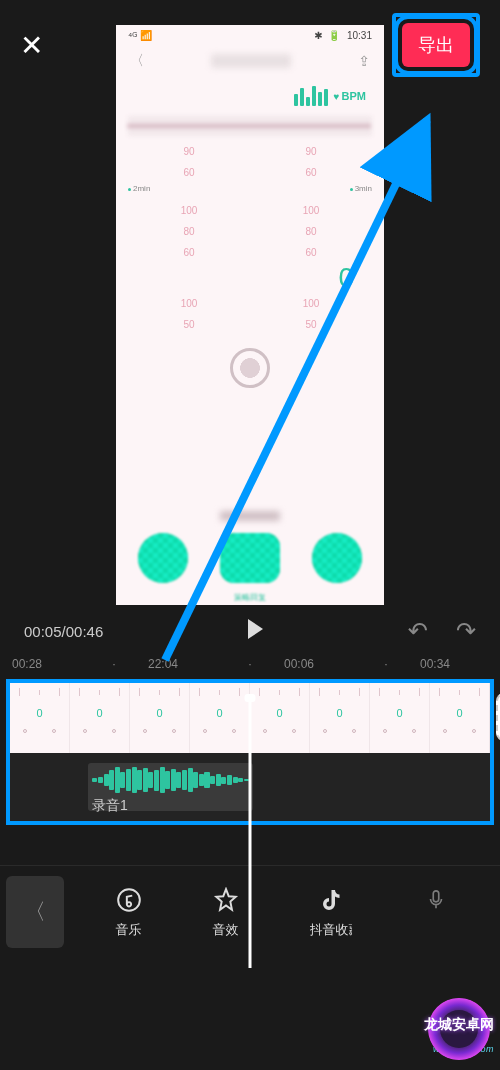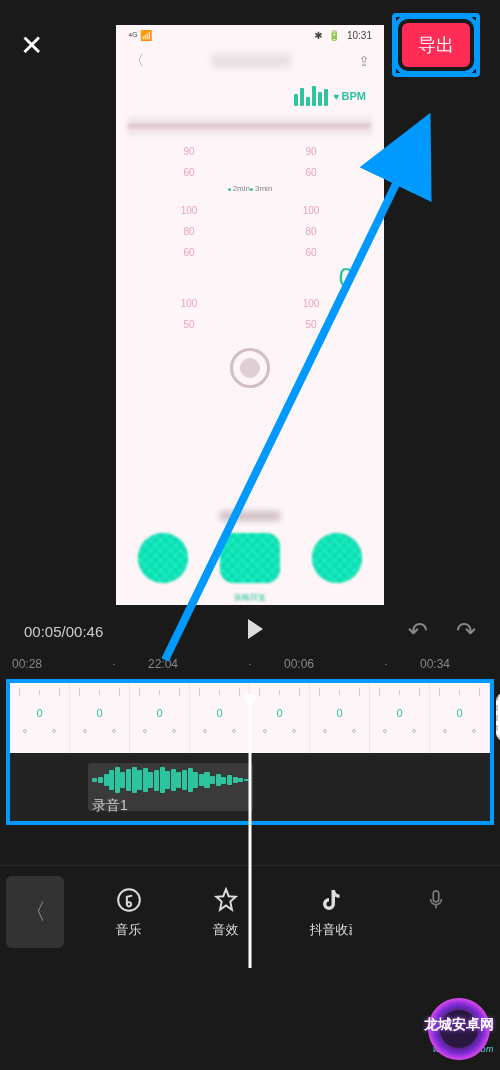--- a/index.html
+++ b/index.html
@@ -27,21 +27,21 @@
     .bpm-bars { display: flex; gap: 2px; align-items: flex-end; height: 20px; }
     .bpm-bar { width: 4px; background: #2ec4a0; border-radius: 1px; }
     .bpm-label { color: #2ec4a0; font-size: 11px; font-weight: 600; display: flex; align-items: center; gap: 2px; }
     .heart-mini { color: #2ec4a0; font-size: 10px; }
     
     .waveform-strip { height: 20px; background: #f2e8eb; margin: 6px 0; border-radius: 2px; position: relative; filter: blur(2px); }
     .waveform-strip::after { content:''; position:absolute; left:0; right:0; top:8px; height:4px; background:repeating-linear-gradient(90deg,#bb8899 0 2px, transparent 2px 4px); }
     
     .dual-axis { display: flex; justify-content: space-around; font-size: 10px; color: #e8a5b5; padding: 4px 0; }
     .axis-col { display: flex; flex-direction: column; align-items: center; gap: 10px; }
-    .time-labels { display: flex; justify-content: center; font-size: 8px; color: #888; padding: 2px 0; }
+    .time-labels { display: flex; justify-content: space-between; font-size: 8px; color: #888; padding: 2px 0; }
     .time-dot { width: 3px; height: 3px; background: #2ec4a0; border-radius: 50%; display: inline-block; margin-right: 2px; }
     
     .big-zero { text-align: right; padding: 0 18px; color: #2ec4a0; font-size: 28px; font-weight: 300; }
     
     .record-circle { width: 40px; height: 40px; border: 3px solid #d0c0c5; border-radius: 50%; margin: 14px auto; background: radial-gradient(circle, #e0d0d5 40%, transparent 42%); }
     
     .pixelated-row { display: flex; justify-content: space-around; padding: 8px 6px; position: absolute; bottom: 14px; left: 0; right: 0; }
     .pixel-circle { width: 50px; height: 50px; background: #2ec4a0; border-radius: 50%; filter: blur(1px); image-rendering: pixelated; position: relative; overflow: hidden; }
     .pixel-circle::before { content:''; position:absolute; inset:0; background: repeating-conic-gradient(#3dd4af 0 25%, #26b490 0 50%); background-size: 10px 10px; mix-blend-mode: overlay; }
     .pixel-center { width: 60px; height: 50px; border-radius: 14px; }

